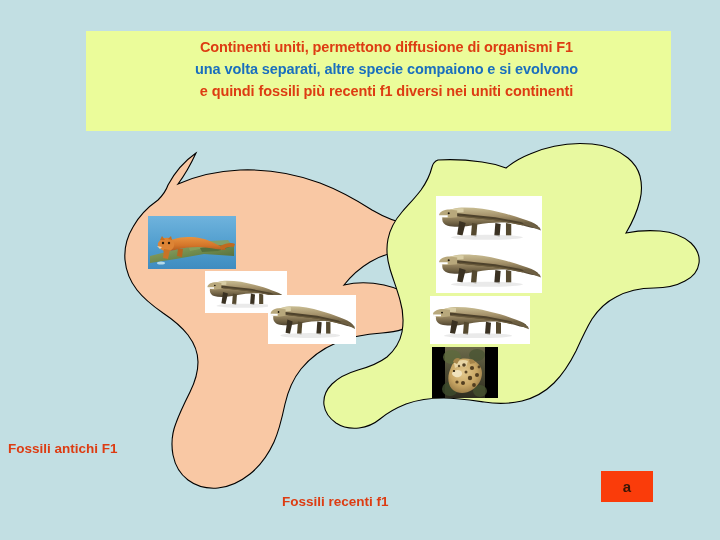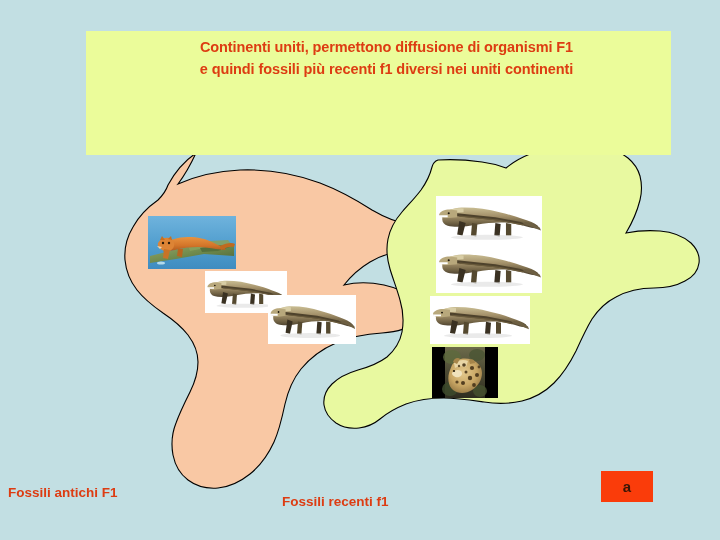--- a/index.html
+++ b/index.html
@@ -24,21 +24,21 @@
     left: 0; top: 0;
     width: 720px;
     height: 540px;
   }
   
   #caption-box {
     position: absolute;
     left: 86px;
     top: 31px;
     width: 585px;
-    height: 124px;
+    height: 100px;
     background: #ebfc9a;
     box-sizing: border-box;
     padding: 5px 4px 0 20px;
     text-align: center;
     z-index: 30;
   }
   .cap-line {
     font-size: 14.5px;
     font-weight: bold;
     line-height: 22px;
@@ -50,21 +50,21 @@
 
   
   .map-label {
     position: absolute;
     font-size: 13.5px;
     font-weight: bold;
     color: #dd3c12;
     white-space: nowrap;
     z-index: 25;
   }
-  #label-fossili-antichi { left: 8px;   top: 441px; margin-top: 44px; }
+  #label-fossili-antichi { left: 8px;   top: 441px; }
   #label-fossili-recenti { left: 272px; top: 494px; padding-left: 10px; }
 
   
   #badge-a {
     position: absolute;
     left: 601px;
     top: 471px;
     width: 52px;
     height: 31px;
     background: #fa3c0a;
@@ -204,20 +204,21 @@
              C 397,289 393,279 390,269
              C 387,259 386,249 388,239
              C 390,229 395,220 402,212
              C 408,205 415,198 421,190
              C 426,183 430,175 432,167
              C 433,163 435,161 438,160 Z"></path>
   </svg>
 
   <div id="caption-box">
     <div class="cap-line cap-red">Continenti uniti, permettono diffusione di organismi F1</div>
+    <div class="cap-line cap-blue">una volta separati, altre specie compaiono e si evolvono</div>
     <div class="cap-line cap-red">e quindi fossili più recenti f1 diversi nei uniti continenti</div>
   </div>
 
   <div class="pic" id="pic-cougar">
     <svg viewBox="0 0 88 53" preserveAspectRatio="none">
       <rect x="0" y="0" width="88" height="53" fill="url(#gSky)"></rect>
 
       <path d="M 2,40 L 30,33 L 58,28 L 86,30 L 86,40 L 56,38 L 28,43 L 2,47 Z" fill="url(#gBranch)"></path>
       <path d="M 40,30 L 62,25 L 80,24 L 84,29 L 62,31 L 42,35 Z" fill="#87a05c" opacity="0.85"></path>
       <path d="M 52,32 L 70,29 L 82,31 L 70,35 L 54,36 Z" fill="#55703c"></path>

